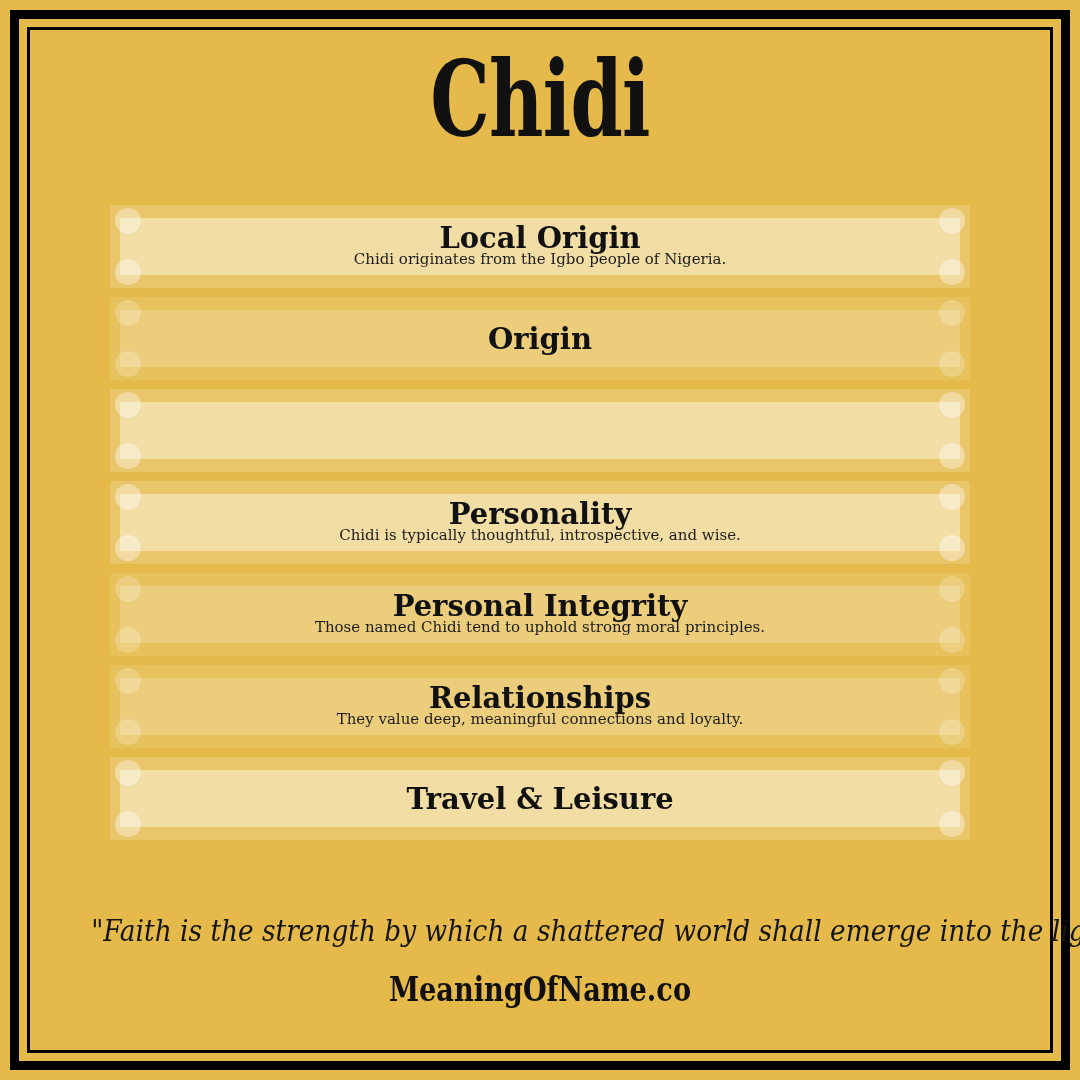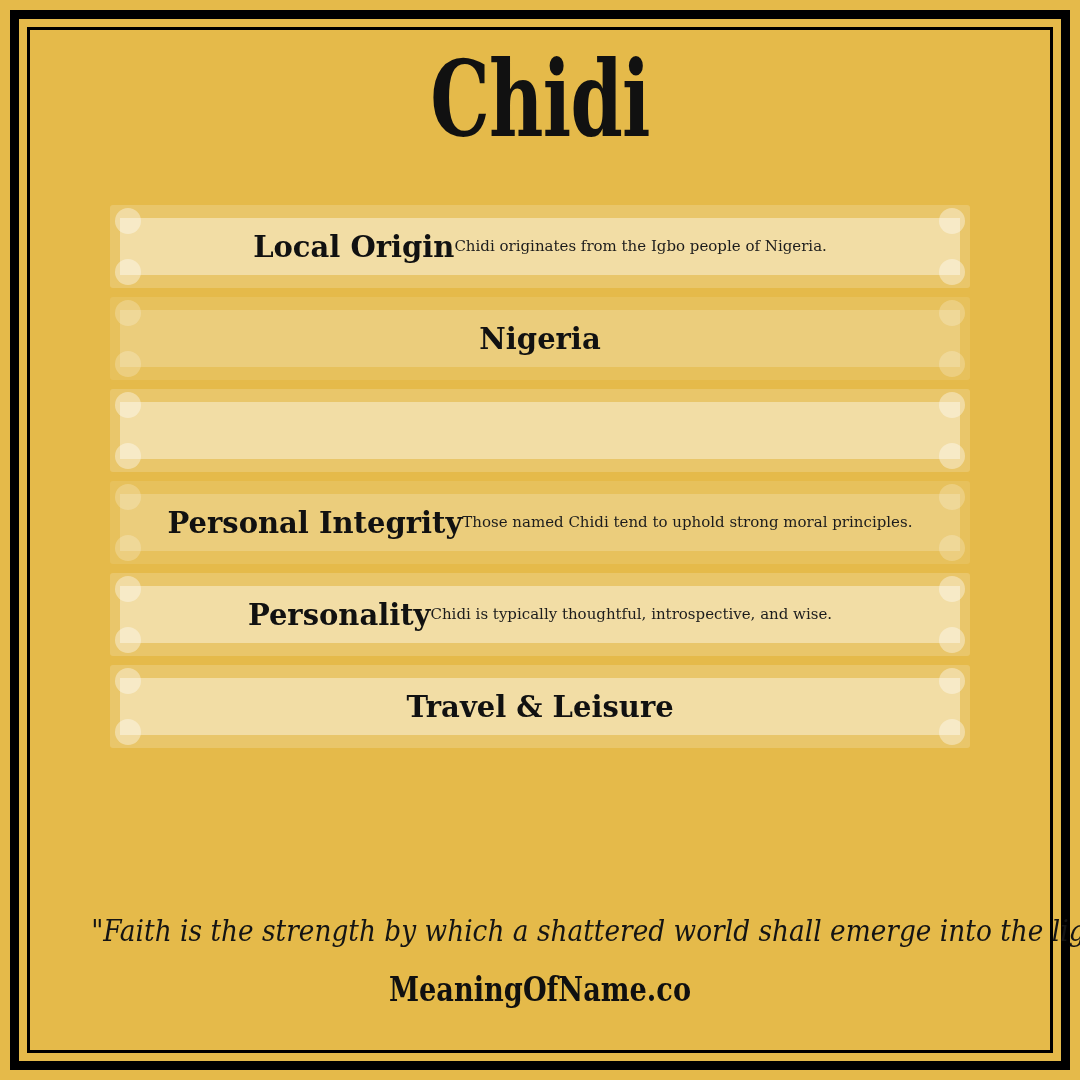--- a/index.html
+++ b/index.html
@@ -112,21 +112,21 @@
   .pin.tl { left: 5px;  top: 3px;  }
   .pin.bl { left: 5px;  bottom: 3px; }
   .pin.tr { right: 5px; top: 3px;  }
   .pin.br { right: 5px; bottom: 3px; }
 
   
   .card .text {
     position: absolute;
     inset: 0;
     display: flex;
-    flex-direction: row;
+    flex-direction: column;
     align-items: center;
     justify-content: center;
     text-align: center;
     padding: 0 28px;
   }
 
   .card .heading {
     font-family: "DejaVu Serif", "Liberation Serif", serif;
     font-weight: bold;
     font-size: 29px;
@@ -205,61 +205,73 @@
       </div>
 
       <div class="card alt">
         <div class="band"></div>
         <div class="plaque"></div>
         <span class="pin tl"></span>
         <span class="pin bl"></span>
         <span class="pin tr"></span>
         <span class="pin br"></span>
         <div class="text">
-          <div class="heading">Nigeria</div>
-        </div>
-      </div>
-
-      <div class="card">
-        <div class="band"></div>
-        <div class="plaque"></div>
-        <span class="pin tl"></span>
-        <span class="pin bl"></span>
-        <span class="pin tr"></span>
-        <span class="pin br"></span>
-        <div class="text">
+          <div class="heading">Origin</div>
+        </div>
+      </div>
+
+      <div class="card">
+        <div class="band"></div>
+        <div class="plaque"></div>
+        <span class="pin tl"></span>
+        <span class="pin bl"></span>
+        <span class="pin tr"></span>
+        <span class="pin br"></span>
+        <div class="text">
+        </div>
+      </div>
+
+      <div class="card">
+        <div class="band"></div>
+        <div class="plaque"></div>
+        <span class="pin tl"></span>
+        <span class="pin bl"></span>
+        <span class="pin tr"></span>
+        <span class="pin br"></span>
+        <div class="text">
+          <div class="heading">Personality</div>
+          <div class="desc">Chidi is typically thoughtful, introspective, and wise.</div>
         </div>
       </div>
 
       <div class="card alt">
         <div class="band"></div>
         <div class="plaque"></div>
         <span class="pin tl"></span>
         <span class="pin bl"></span>
         <span class="pin tr"></span>
         <span class="pin br"></span>
         <div class="text">
           <div class="heading">Personal Integrity</div>
           <div class="desc">Those named Chidi tend to uphold strong moral principles.</div>
         </div>
       </div>
 
-      <div class="card">
-        <div class="band"></div>
-        <div class="plaque"></div>
-        <span class="pin tl"></span>
-        <span class="pin bl"></span>
-        <span class="pin tr"></span>
-        <span class="pin br"></span>
-        <div class="text">
-          <div class="heading">Personality</div>
-          <div class="desc">Chidi is typically thoughtful, introspective, and wise.</div>
-        </div>
-      </div>
-
+      <div class="card alt">
+        <div class="band"></div>
+        <div class="plaque"></div>
+        <span class="pin tl"></span>
+        <span class="pin bl"></span>
+        <span class="pin tr"></span>
+        <span class="pin br"></span>
+        <div class="text">
+          <div class="heading">Relationships</div>
+          <div class="desc">They value deep, meaningful connections and loyalty.</div>
+        </div>
+      </div>
 
       <div class="card">
         <div class="band"></div>
         <div class="plaque"></div>
         <span class="pin tl"></span>
         <span class="pin bl"></span>
         <span class="pin tr"></span>
         <span class="pin br"></span>
         <div class="text">
           <div class="heading">Travel &amp; Leisure</div>

